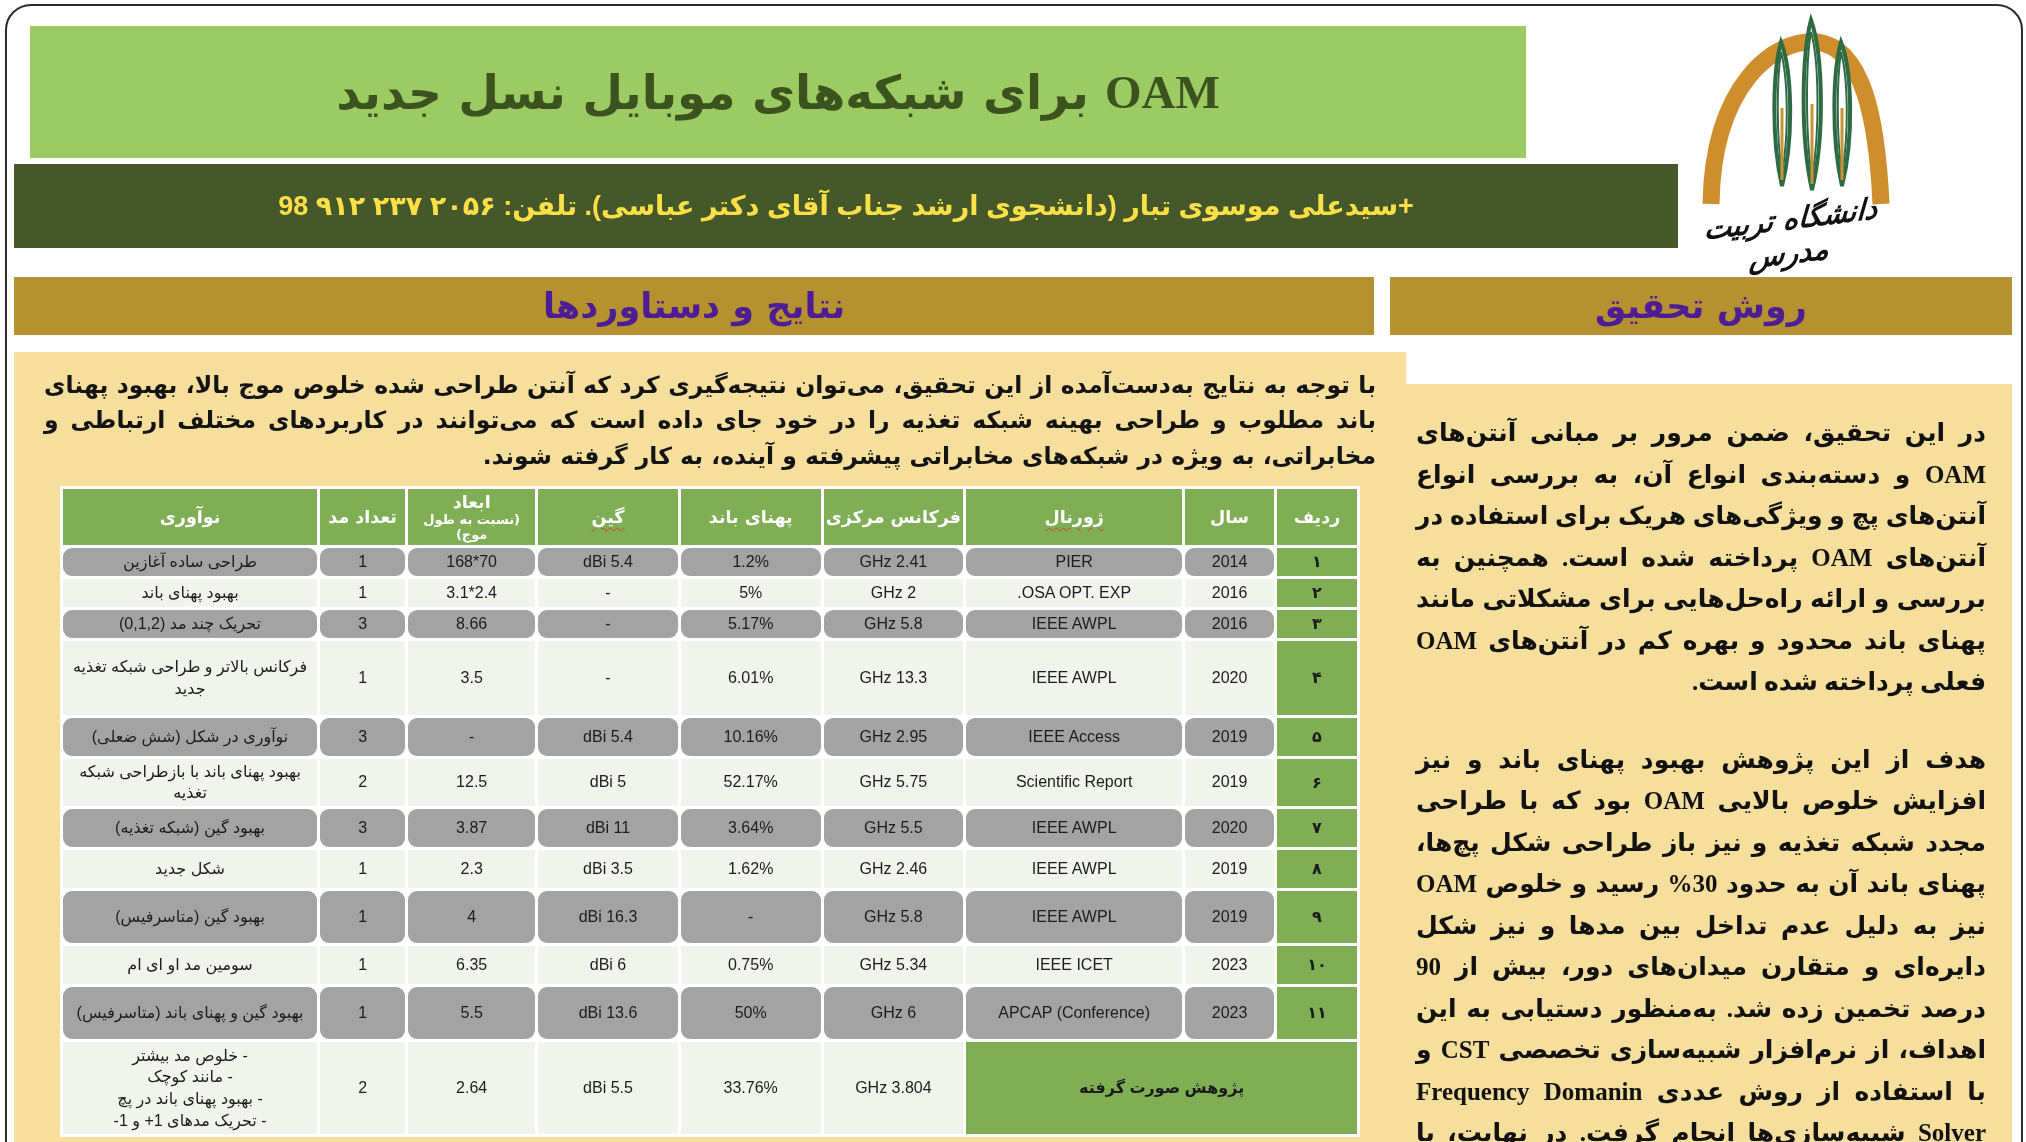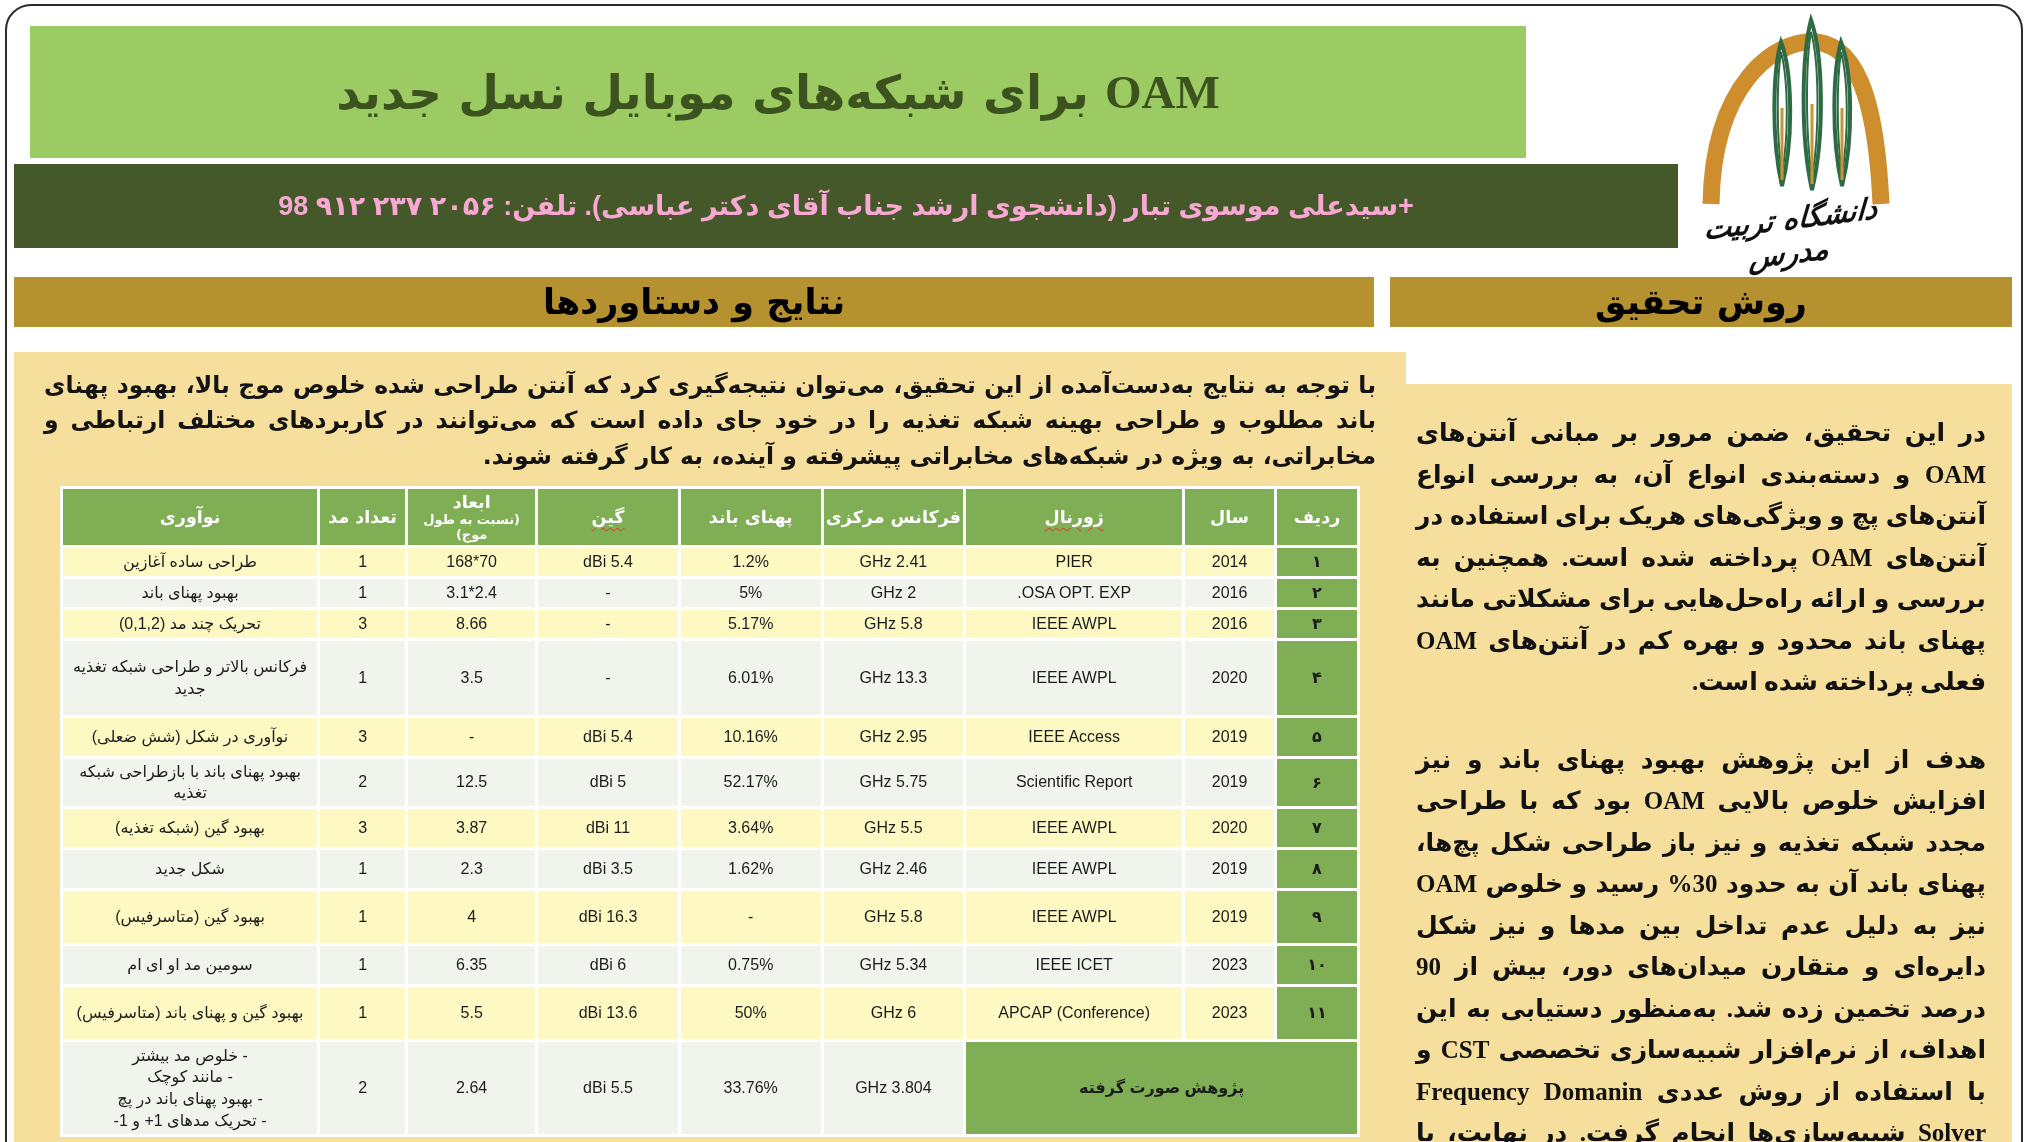--- a/index.html
+++ b/index.html
@@ -19,35 +19,35 @@
   .title-seg{
     font-size:47px;font-weight:bold;color:#3C5320;direction:rtl;white-space:nowrap;
   }
   .title-seg.gap{margin-right:16px;}
   .latin-serif{font-family:"Liberation Serif","DejaVu Serif",serif;}
   .author-bar{
     position:absolute;left:14px;top:164px;width:1664px;height:84px;
     background:#45582A;display:flex;align-items:center;justify-content:center;
   }
   .author-line{
-    direction:rtl;color:#f9a8d4;font-size:27px;font-weight:bold;white-space:nowrap;
+    direction:rtl;color:#fde047;font-size:27px;font-weight:bold;white-space:nowrap;
     font-family:"Liberation Sans","DejaVu Sans",sans-serif;
   }
   
   .logo-box{position:absolute;left:1678px;top:8px;width:224px;height:262px;}
   .logo-svg{display:block;margin:0 auto;}
   .uni-name{
     margin-top:-6px;text-align:center;font-size:29px;color:#111;
     font-family:"DejaVu Serif",serif;font-style:italic;font-weight:bold;
     transform:rotate(-7deg) skewX(-10deg);direction:rtl;
   }
   
   .sec-h{
-    position:absolute;height:50px;background:#B5912F;display:flex;
-    align-items:center;justify-content:center;color:#000000;font-weight:bold;font-size:35px;
+    position:absolute;height:58px;background:#B5912F;display:flex;
+    align-items:center;justify-content:center;color:#4c1d95;font-weight:bold;font-size:35px;
     direction:rtl;
   }
   #res-h{left:14px;top:277px;width:1360px;}
   #met-h{left:1390px;top:277px;width:622px;}
   
   .panel{position:absolute;background:#F6DF9D;box-sizing:border-box;}
   #res-body{left:14px;top:352px;width:1392px;height:790px;padding:14px 16px;}
   #met-body{left:1390px;top:352px;width:622px;height:790px;padding:28px 26px;margin-top:32px;}
   #res-para{
     direction:rtl;text-align:justify;font-size:23.5px;font-weight:bold;
@@ -66,21 +66,21 @@
   table.res th{
     background:#7FAE55;color:#fff;font-weight:bold;font-size:17.5px;
     text-align:center;vertical-align:middle;padding:3px 2px;direction:rtl;
   }
   .th-sub{font-size:13px;font-weight:bold;}
   table.res td{
     text-align:center;vertical-align:middle;font-size:16px;color:#1c1c1c;
     padding:2px 6px;font-family:"Liberation Sans","DejaVu Sans",sans-serif;
     overflow:hidden;
   }
-  tr.odd  td.data{background:#fef9c3;}
+  tr.odd  td.data{background:#a3a3a3;border-radius:9px;}
   tr.even td.data{background:#F1F4ED;}
   td.radif{background:#7FAE55;color:#fff;font-weight:bold;font-size:18px;font-family:"DejaVu Sans",sans-serif;}
   td.merged{background:#7FAE55;color:#fff;font-weight:bold;font-size:19px;direction:rtl;font-family:"DejaVu Sans",sans-serif;}
   td.innov{direction:rtl;font-family:"DejaVu Sans",sans-serif;font-size:15px;line-height:1.35;}
   .squiggle{
     text-decoration:underline;text-decoration-style:wavy;text-decoration-color:#d23a2a;
     text-decoration-thickness:1px;text-underline-offset:4px;
   }
 </style>
 </head>

